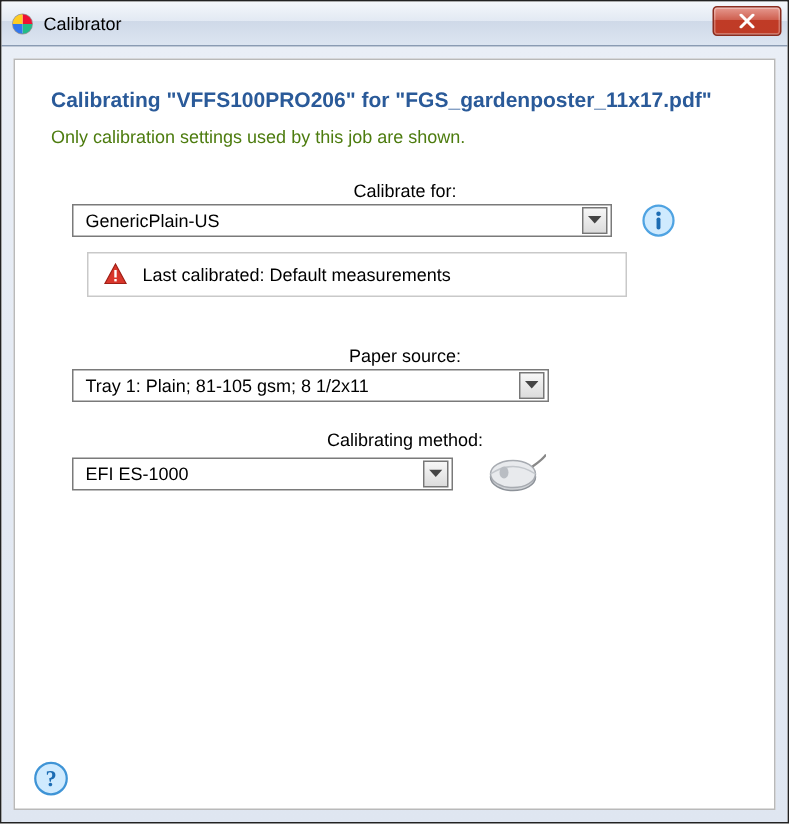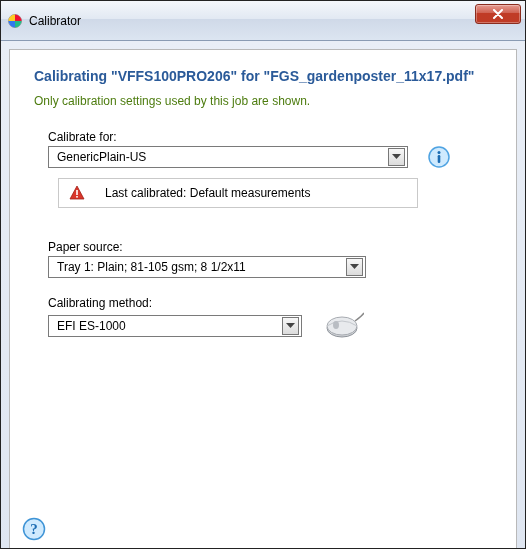--- a/index.html
+++ b/index.html
@@ -8,21 +8,21 @@
     padding: 0;
     font-family: "Segoe UI", Tahoma, sans-serif;
     font-size: 12px;
     background: #fff;
     width: 526px;
     height: 549px;
     overflow: hidden;
     border: 1px solid #222;
   }
   .titlebar {
-    height: 40px;
+    height: 30px;
     background: linear-gradient(to bottom, #f4f7fb 0%, #e2e9f3 45%, #cfd9e8 46%, #dce5f1 100%);
     border-bottom: 1px solid #8a9bb3;
     display: flex;
     align-items: center;
     padding: 0 2px 0 6px;
     position: relative;
   }
   .title-icon {
     width: 16px; height:16px; margin-right:6px;
     position: relative;
@@ -56,21 +56,21 @@
     color:#2a5a99;
     font-size:14px;
     font-weight:bold;
     margin-bottom:10px;
   }
   .subtext {
     color:#4d7c0f;
     font-size:12px;
     margin-bottom:22px;
   }
-  .group { margin-left:14px; margin-bottom:18px; }
+  .group { margin-left:14px; margin-bottom:18px;text-align:center; }
   .label { font-size:12px; color:#000; margin-bottom:2px; }
   .row { display:flex; align-items:center; gap:20px; }
   .select {
     display:flex; align-items:center; justify-content:space-between;
     border:1px solid #7a7a7a;
     background:#fff;
     height:22px;
     padding:0 2px 0 8px;
     font-size:12px;
     color:#000;
@@ -90,21 +90,21 @@
   .info-icon {
     width:22px;height:22px;
   }
   .alert-box {
     margin-top:10px;
     margin-left:10px;
     border:1px solid #c9c9c9;
     background:#fff;
     width:360px;
     padding:6px 10px;
-    display:flex; align-items:center; gap:20px;
+    display:flex; align-items:center; gap:10px;
   }
   .alert-tri {
     width:16px;height:16px;
   }
   .mouse-icon { width:42px; height:28px; }
 
   .footer {
     position:absolute;
     left:0; right:0; bottom:0;
     padding:8px 12px;

